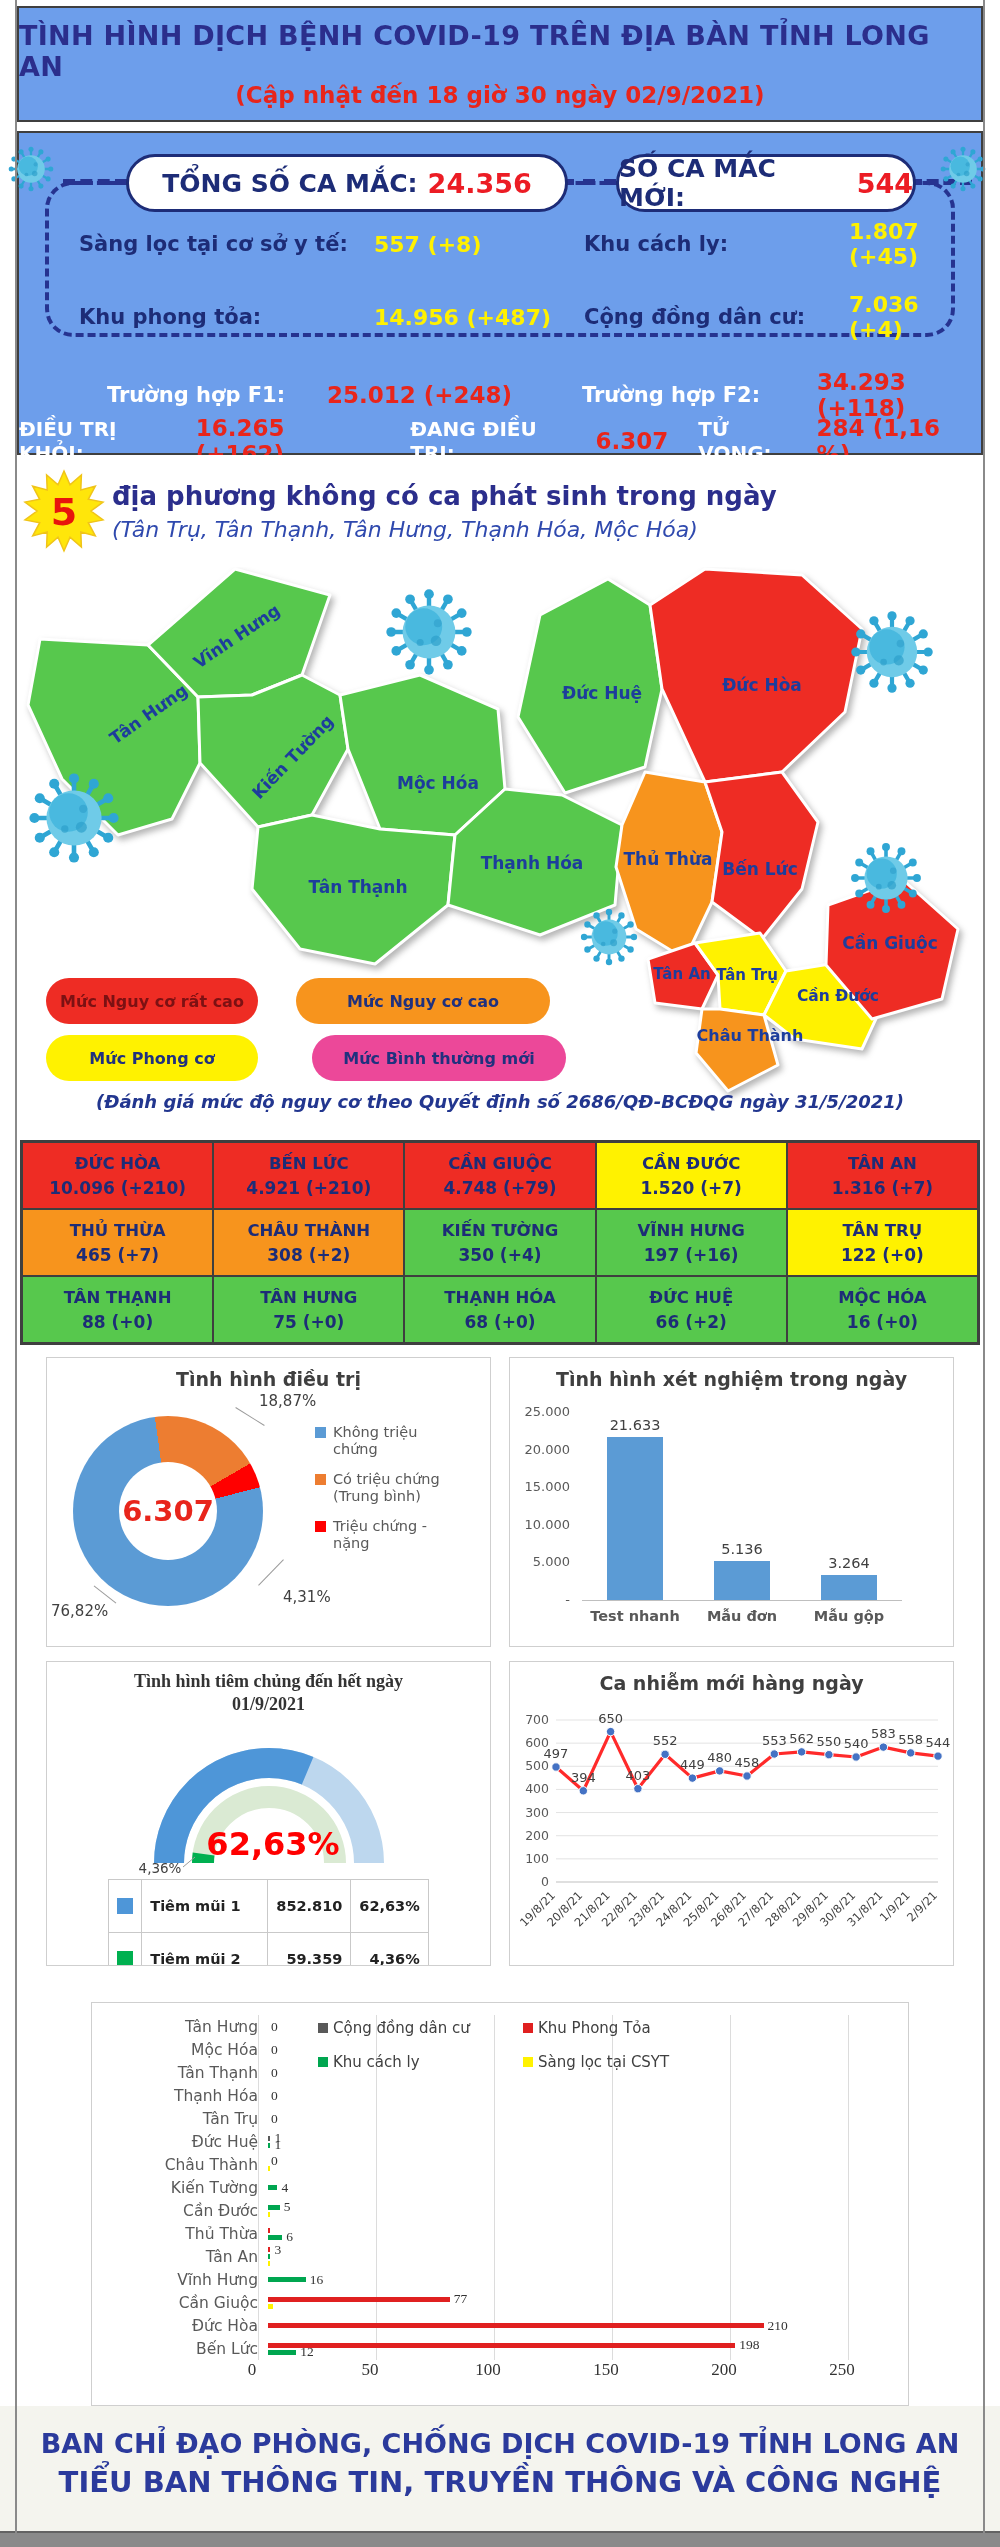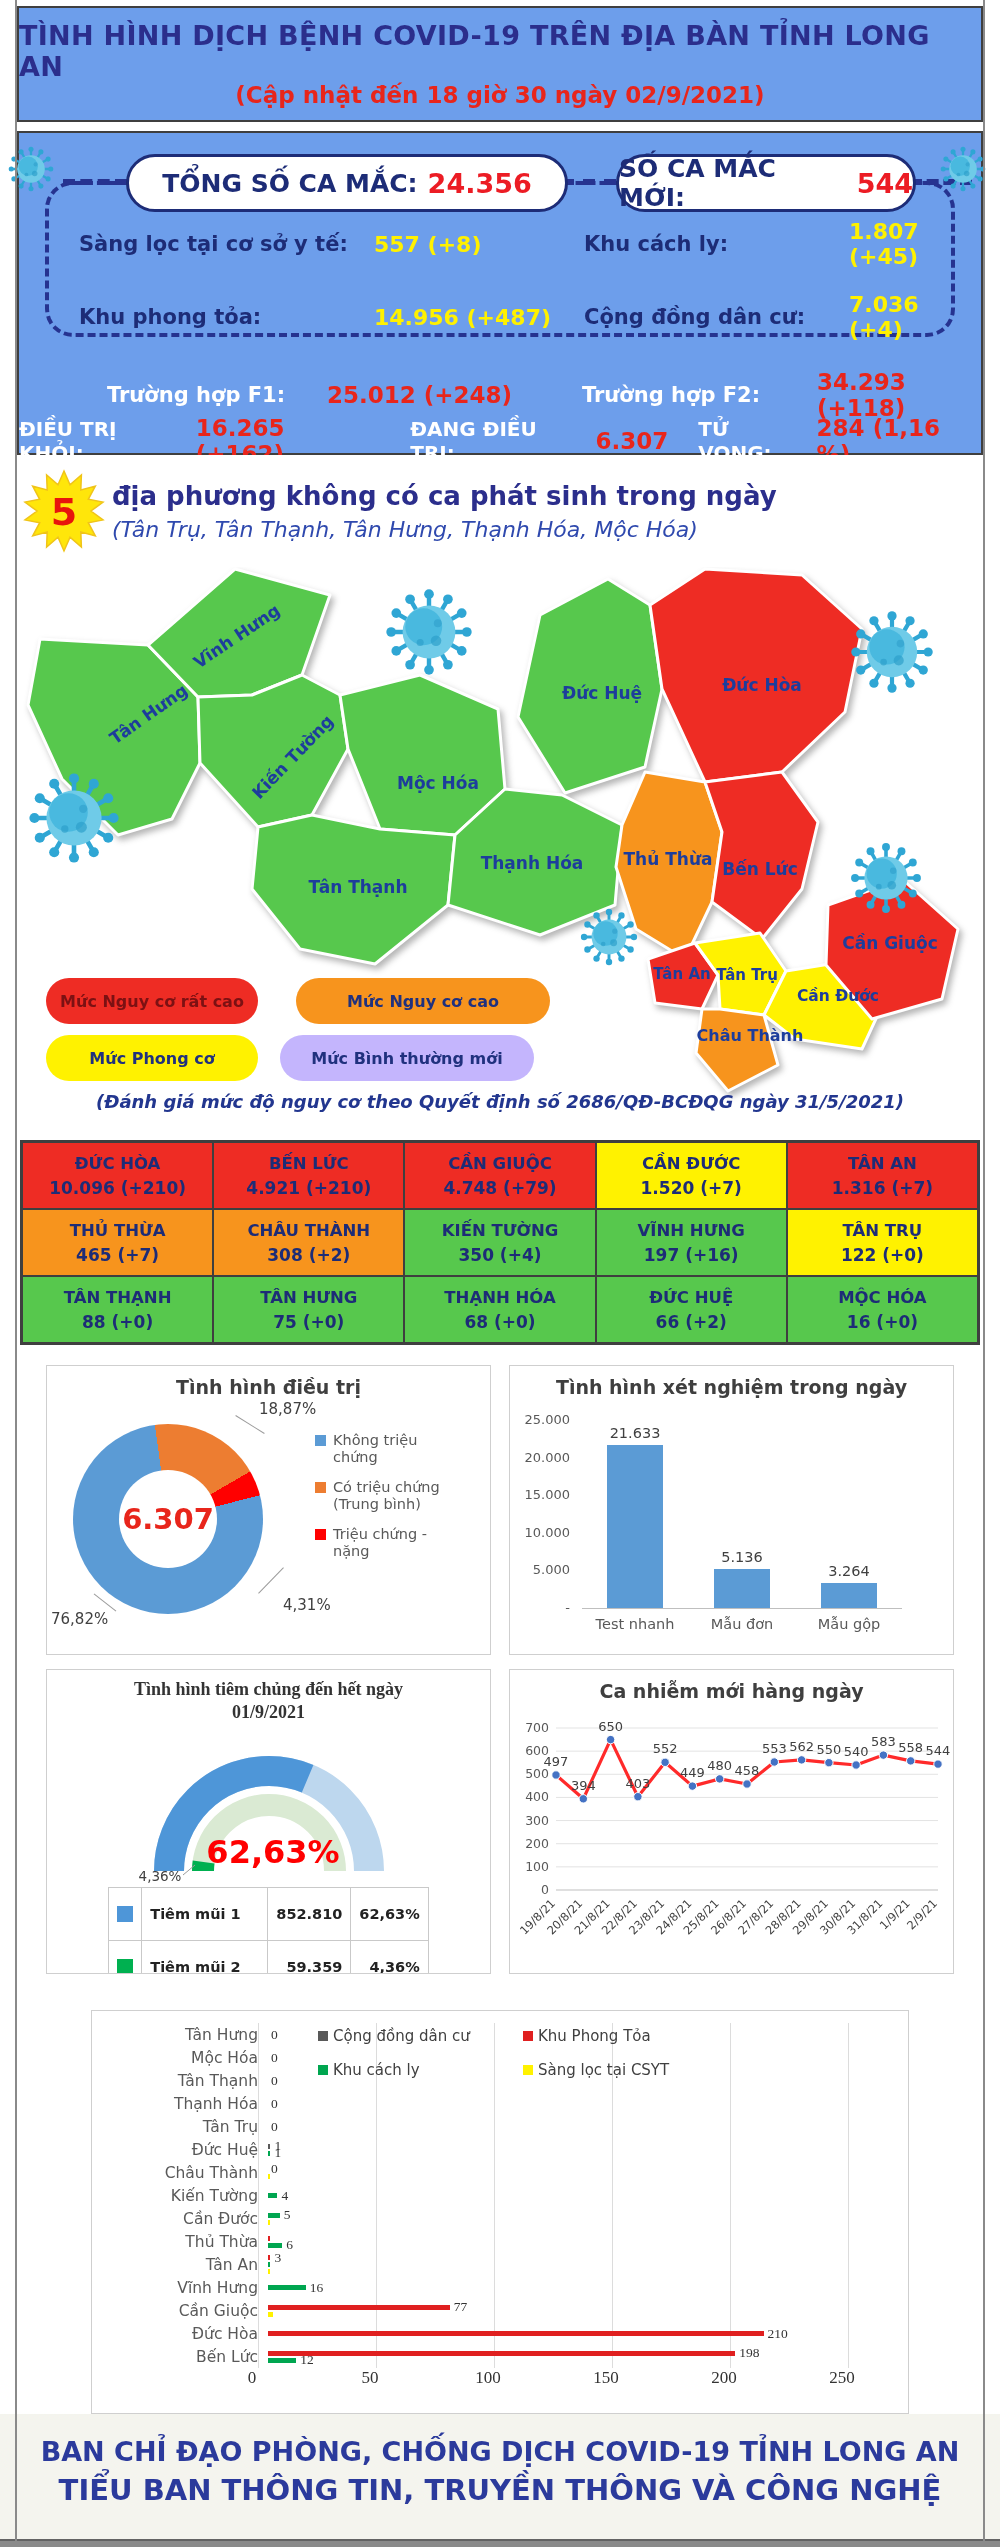--- a/index.html
+++ b/index.html
@@ -47,21 +47,21 @@
     font-style:italic;color:#22368F;z-index:6;}
   .virus{position:absolute;z-index:2;}
 
   
   .district-table{margin:25px 20px 0;display:grid;grid-template-columns:repeat(5,1fr);border:2px solid #3F3F3F;}
   .dt-cell{border:1.5px solid #3F3F3F;height:65px;display:flex;flex-direction:column;align-items:center;justify-content:center;gap:5px;}
   .dt-name{font-size:16.5px;font-weight:bold;color:#1D2C77;}
   .dt-val{font-size:17px;font-weight:bold;color:#1D2C77;}
 
   
-  .charts-grid{margin:20px 46px 0;display:grid;grid-template-columns:1fr 1fr;column-gap:18px;row-gap:14px;}
+  .charts-grid{margin:12px 46px 0;display:grid;grid-template-columns:1fr 1fr;column-gap:18px;row-gap:14px;}
   .card{position:relative;background:#FFFFFF;border:1.5px solid #CFCFCF;overflow:hidden;}
   .card.h1{height:288px}.card.h2{height:303px}
   .card-title{text-align:center;font-weight:bold;color:#3F3F3F;font-size:19px;margin-top:10px;}
   .serif-title{font-family:"Liberation Serif",serif;font-size:18px;width:330px;margin:8px auto 0;line-height:1.3;text-align:center;font-weight:bold;color:#333;}
 
   
   .dn-area{position:relative;height:240px;}
   .dn-chart{position:absolute;left:26px;top:26px;width:190px;height:190px;border-radius:50%;}
   .dn-hole{position:absolute;left:46px;top:46px;width:98px;height:98px;border-radius:50%;background:#FFFFFF;
     display:flex;align-items:center;justify-content:center;}
@@ -71,21 +71,21 @@
   .dn-li .sw{flex:0 0 11px;width:11px;height:11px;margin-top:3px;}
   .dn-lbl{position:absolute;font-size:15px;color:#404040;}
   .dn-line{position:absolute;height:1px;background:#9B9B9B;}
 
   
   .col-area{position:relative;height:250px;}
   .col-tick{position:absolute;width:58px;text-align:right;font-size:13px;color:#595959;}
   .col-base{position:absolute;height:1px;background:#BFBFBF;}
   .col-bar{position:absolute;background:#5B9BD5;}
   .col-vlabel{position:absolute;font-size:14.5px;color:#404040;text-align:center;width:90px;}
-  .col-cat{position:absolute;font-size:14.5px;color:#595959;text-align:center;width:110px;}
+  .col-cat{position:absolute;font-size:14.5px;color:#595959;text-align:center;width:110px;font-weight:bold;}
 
   
   .ga-svg{display:block;margin:0 auto;}
   .ga-table{border-collapse:collapse;margin:4px auto 0;}
   .ga-table td{border:1px solid #C9C9C9;font-size:14.5px;font-weight:bold;color:#222;padding:17px 8px;line-height:1.25;}
   .ga-sw{width:16px;}
   .ga-sw i{display:block;width:16px;height:16px;}
 
   
   .ln-svg{display:block;margin:0 auto;}
@@ -207,21 +207,21 @@
           <text x="682" y="412" font-size="15" font-weight="bold" fill="#1D3D9C" text-anchor="middle">Tân An</text>
           <text x="747" y="413" font-size="15" font-weight="bold" fill="#1D3D9C" text-anchor="middle">Tân Trụ</text>
           <text x="838" y="434" font-size="15.5" font-weight="bold" fill="#1D3D9C" text-anchor="middle">Cần Đước</text>
           <text x="890" y="382" font-size="17" font-weight="bold" fill="#1D3D9C" text-anchor="middle">Cần Giuộc</text>
           <text x="750" y="474" font-size="16" font-weight="bold" fill="#1D3D9C" text-anchor="middle">Châu Thành</text>
         </svg></div>
     <div id="map-legend">
         <div class="map-pill" style="left:46px;top:523px;width:212px;background:#EE2C24;color:#7C1113">Mức Nguy cơ rất cao</div>
         <div class="map-pill" style="left:296px;top:523px;width:254px;background:#F7941D;color:#20317E">Mức Nguy cơ cao</div>
         <div class="map-pill" style="left:46px;top:580px;width:212px;background:#FFF200;color:#20317E">Mức Phong cơ</div>
-        <div class="map-pill" style="left:280px;top:580px;width:254px;background:#c4b5fd;color:#20317E">Mức Bình thường mới</div>
+        <div class="map-pill" style="left:312px;top:580px;width:254px;background:#ec4899;color:#20317E">Mức Bình thường mới</div>
       </div>
     <div class="map-caption">(Đánh giá mức độ nguy cơ theo Quyết định số 2686/QĐ-BCĐQG ngày 31/5/2021)</div>
   </div>
 
   <div class="district-table" id="district-table">
       <div class="dt-cell" style="background:#EE2C24">
             <div class="dt-name">ĐỨC HÒA</div>
             <div class="dt-val">10.096 (+210)</div>
       </div>
       <div class="dt-cell" style="background:#EE2C24">

